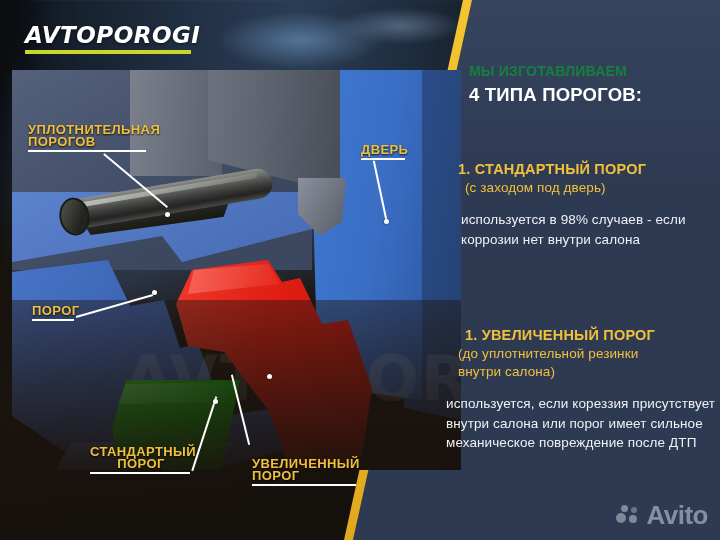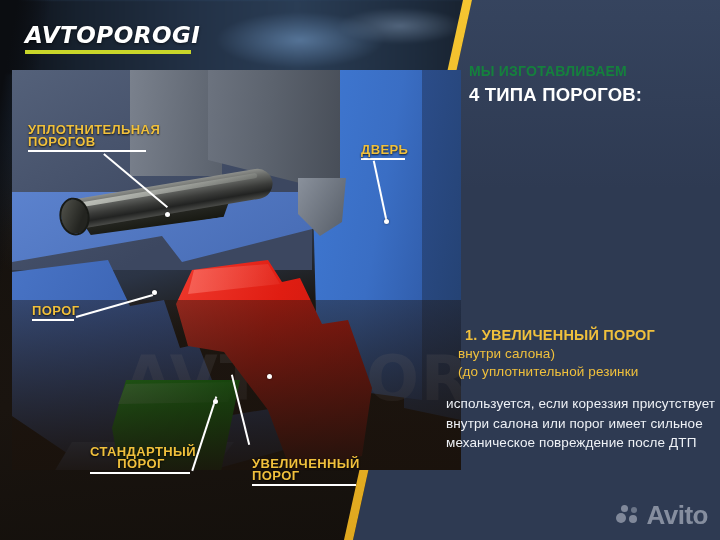--- a/index.html
+++ b/index.html
@@ -235,25 +235,30 @@
   <div class="lead" style="left:249px;top:444px;width:72px;transform:rotate(-104deg);"></div>
   <div class="dot" style="left:267px;top:374px;"></div>
 
   <div class="rcol">
 
     <div class="head">
       <div class="head-l1">МЫ ИЗГОТАВЛИВАЕМ</div>
       <div class="head-l2">4 ТИПА ПОРОГОВ:</div>
     </div>
 
+    <div class="blk blk1">
+      <div class="t-title ind1">1. СТАНДАРТНЫЙ ПОРОГ</div>
+      <div class="t-sub ind2">(с заходом под дверь)</div>
+      <div class="t-body ind3">используется в 98% случаев - если коррозии нет внутри салона</div>
+    </div>
 
     <div class="blk blk2">
       <div class="t-title ind2">1. УВЕЛИЧЕННЫЙ ПОРОГ</div>
+      <div class="t-sub ind1">(до уплотнительной резинки</div>
       <div class="t-sub ind1">внутри салона)</div>
-      <div class="t-sub ind1">(до уплотнительной резинки</div>
       <div class="t-body">используется, если кореззия присутствует внутри салона или порог имеет сильное механическое повреждение после ДТП</div>
     </div>
 
   </div>
 
   <div class="avito">
     <span class="avito-dots">
       <i class="ad1"></i>
         <i class="ad2"></i>
         <i class="ad3"></i>

